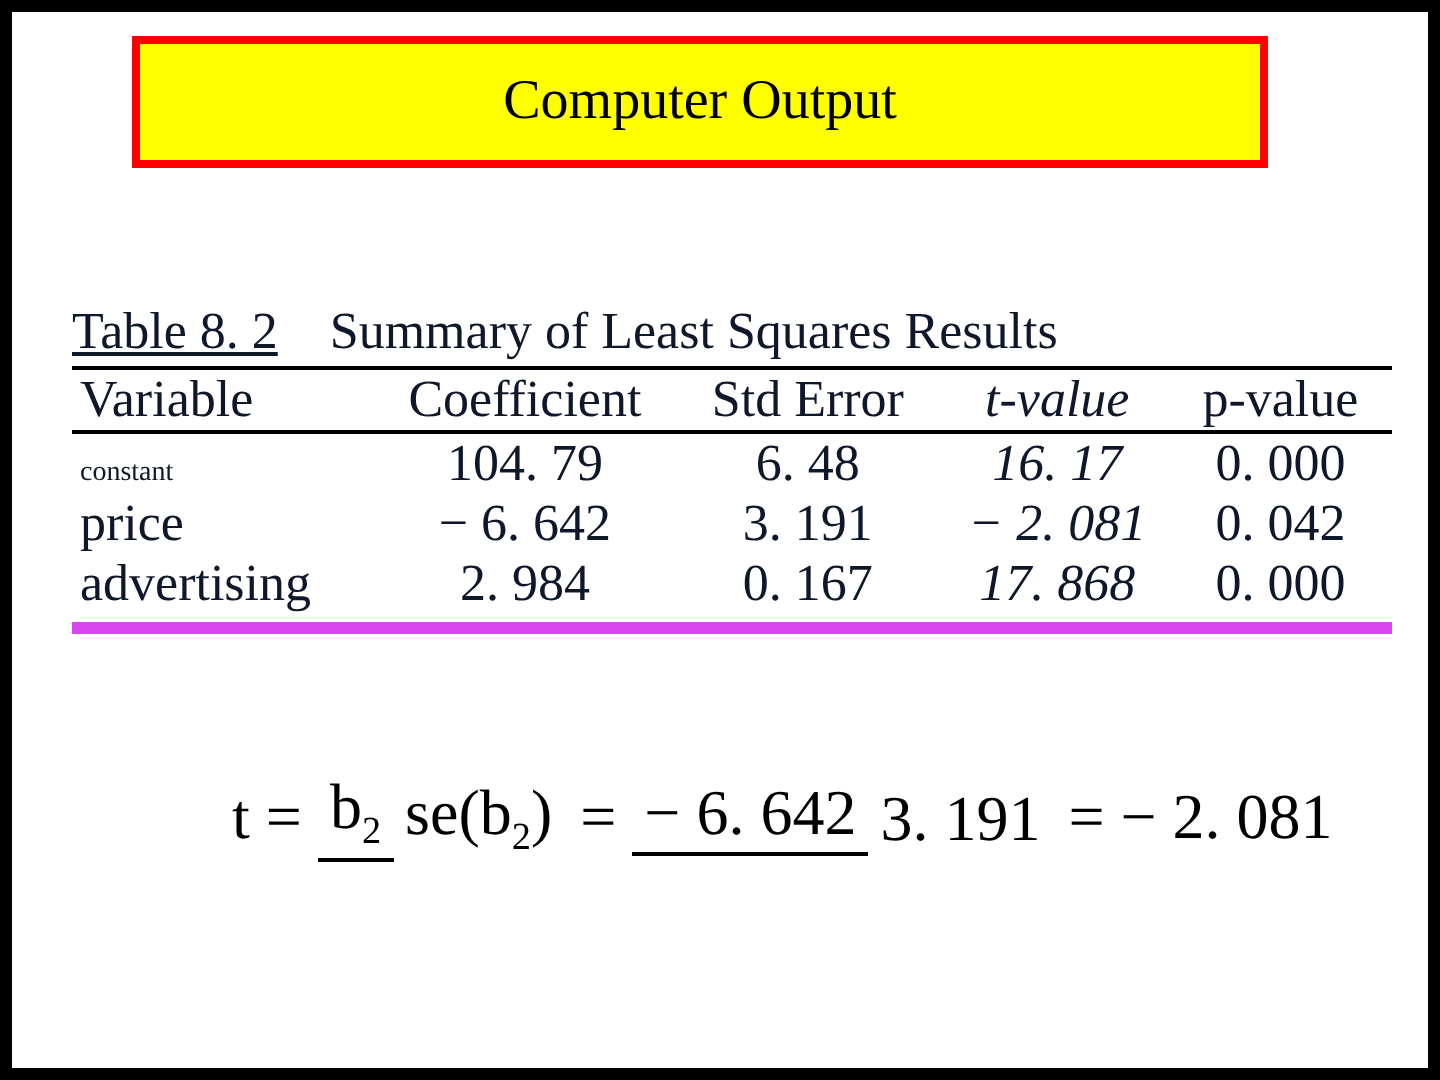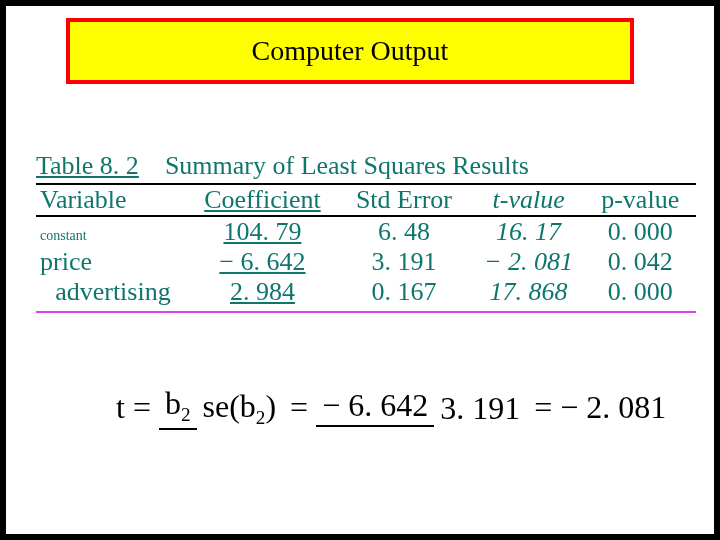--- a/index.html
+++ b/index.html
@@ -30,45 +30,44 @@
     font-size: 28px;
     line-height: 58px;
     color: #000;
   }
   .table-wrap {
     position: absolute;
     left: 30px;
     top: 145px;
     width: 660px;
     font-size: 26px;
-    color: #0f766e;
+    color: #0f172a;
   }
   .table-caption {
     border-bottom: 2px solid #000;
     padding-bottom: 2px;
   }
   .tbl {
     width: 100%;
     border-collapse: collapse;
   }
   .tbl td {
     padding: 0 4px;
     vertical-align: baseline;
     margin-left: 11px;
   }
   .hdr td {
     border-bottom: 2px solid #000;
   }
   .last td {
-    border-bottom: 2px solid #d946ef;
+    border-bottom: 6px solid #d946ef;
     padding-bottom: 4px;
-    text-align: center;
   }
   .col-var   { width: 150px; text-align: left; }
-  .col-coef  { width: 140px; text-align: center; text-decoration: underline; }
+  .col-coef  { width: 140px; text-align: center; }
   .col-se    { width: 140px; text-align: center; }
   .col-t     { width: 110px; text-align: center; font-style: italic; }
   .col-p     { width: 110px; text-align: center; }
   .small {
     font-size: 14px;
   }
   .formula {
     position: absolute;
     left: 110px;
     top: 380px;

